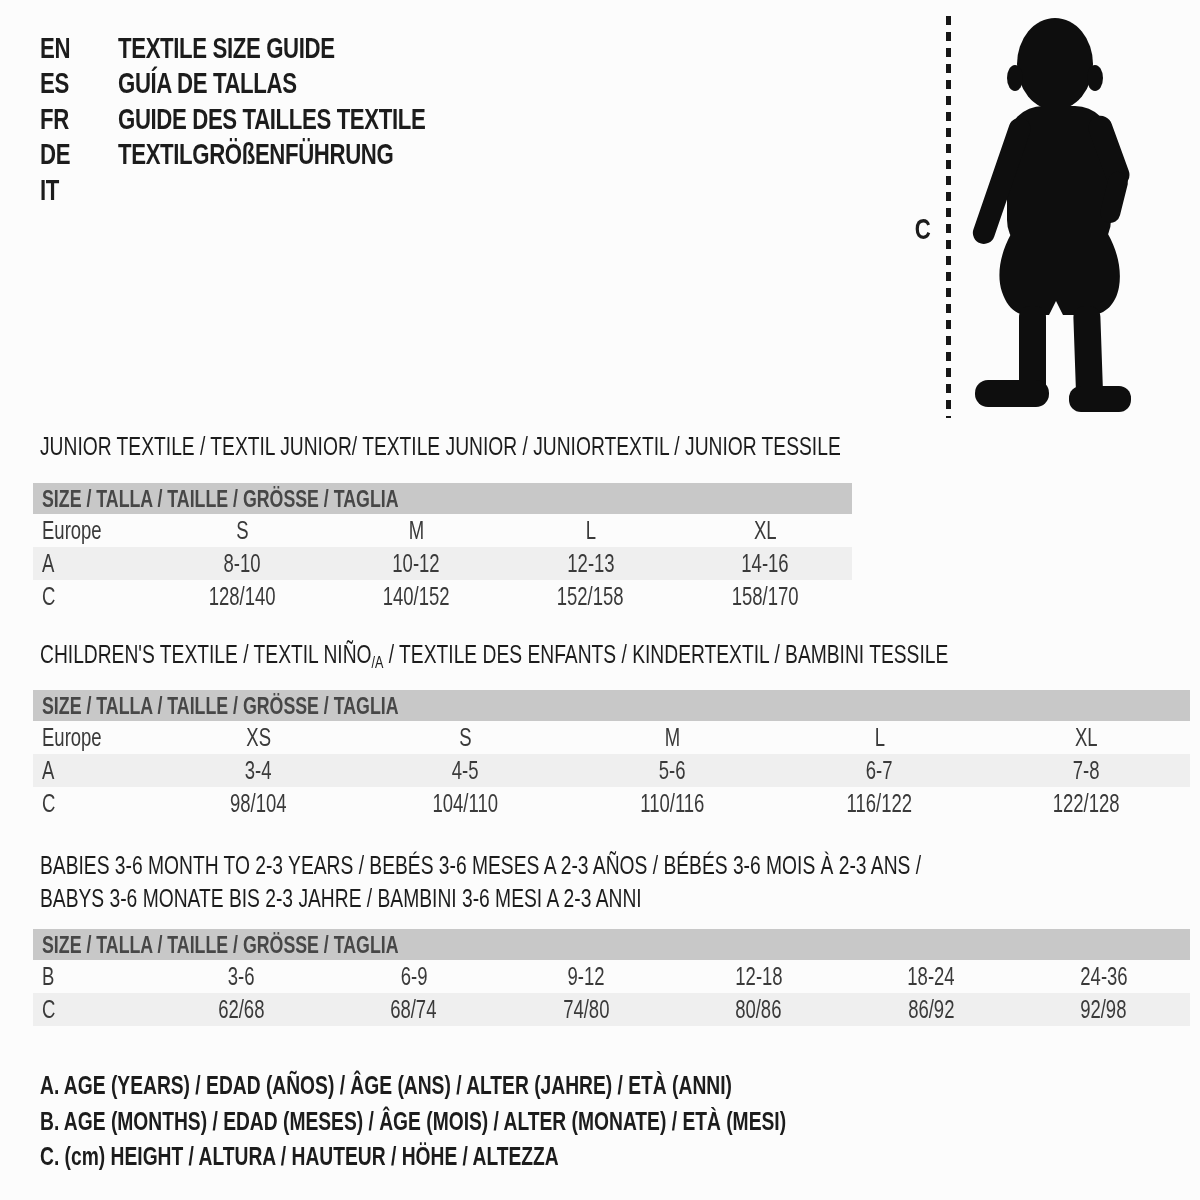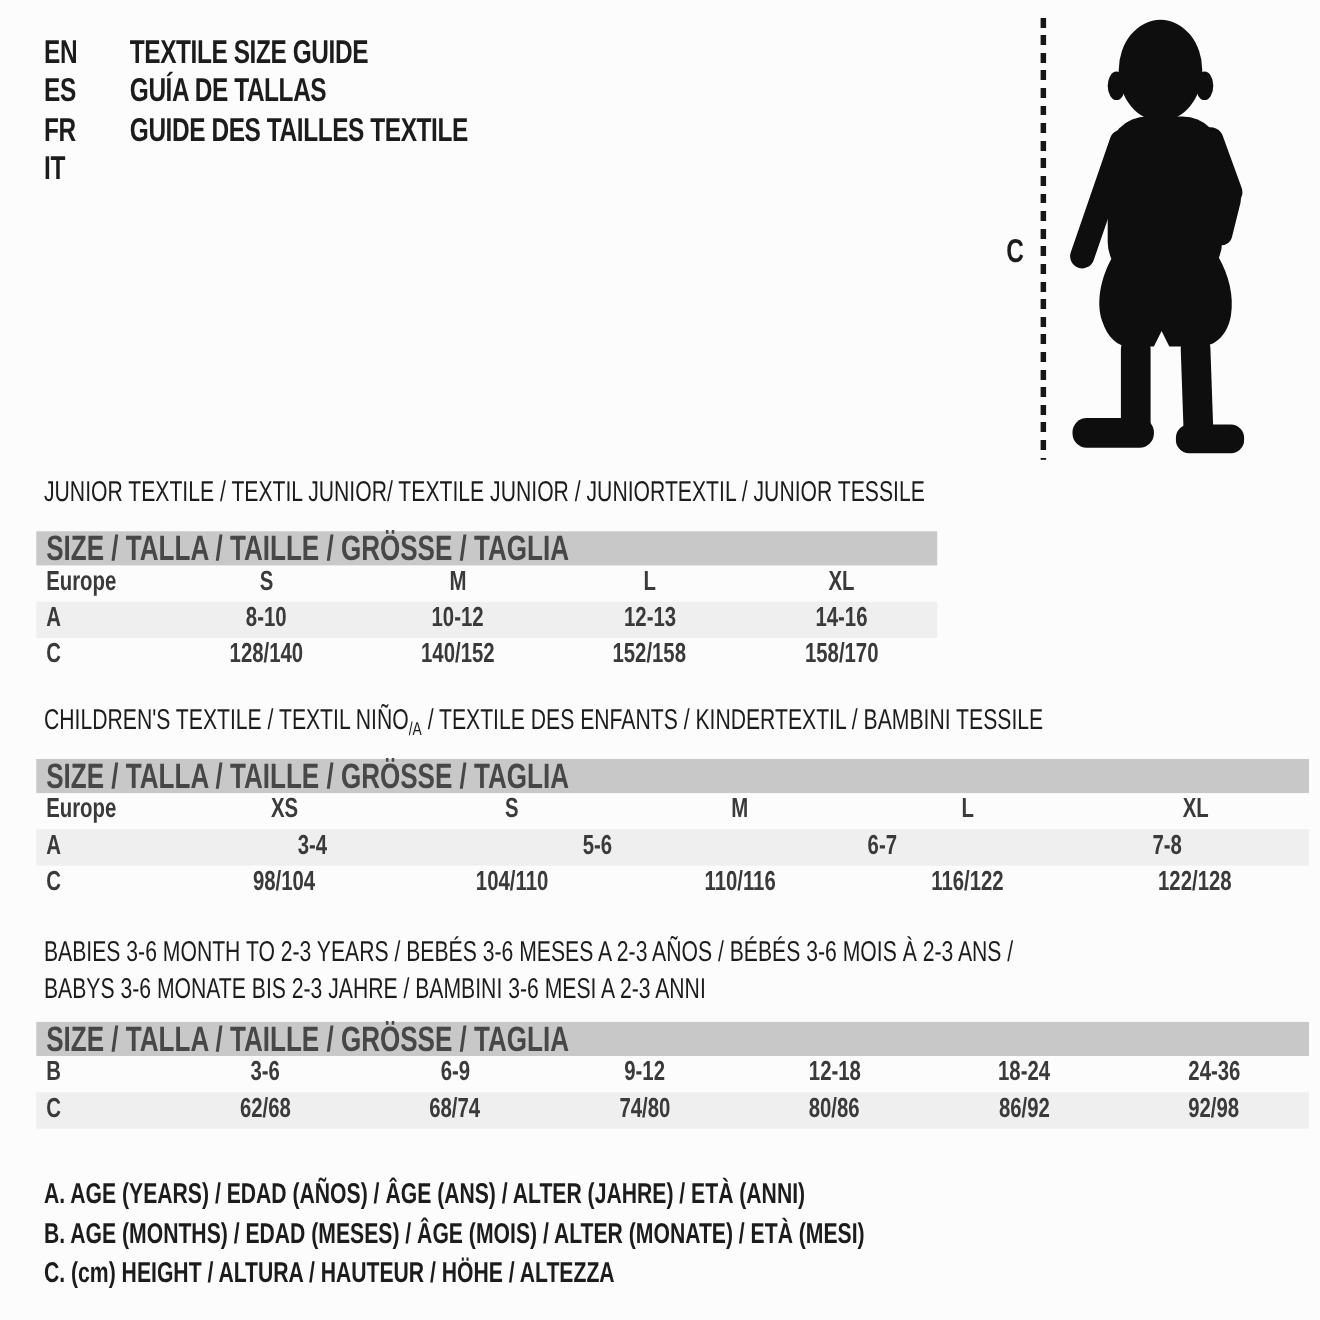--- a/index.html
+++ b/index.html
@@ -49,23 +49,23 @@
   .subp{font-size:17px;vertical-align:-5px;}
 
   
   .size-table{position:absolute;left:33px;}
   #junior-table{top:483px;width:819px;}
   #children-table{top:690px;width:1157px;}
   #babies-table{top:929px;width:1157px;}
   .size-bar{
     height:31px;background:var(--size_bar_bg);color:var(--size_bar_text);
     display:flex;align-items:center;padding-left:9px;
-    font-weight:700;font-size:32px;
-  }
-  .t-row{height:33px;display:flex;align-items:flex-start;font-weight:700;font-size:25px;color:var(--table_text);}
+    font-weight:700;font-size:24px;
+  }
+  .t-row{height:33px;display:flex;align-items:center;font-weight:400;font-size:25px;color:var(--table_text);}
   .t-row.shaded{background:var(--row_shaded_bg);}
   .t-label{width:122px;flex:0 0 122px;padding-left:9px;}
   .t-cell{flex:1;text-align:center;}
 
   
   .legend{position:absolute;left:40px;top:1068px;font-weight:700;font-size:26px;line-height:35.5px;}
   .legend-line{display:block;height:35.5px;}
 </style>
 </head>
 <body>
@@ -77,20 +77,24 @@
       <span class="lang-code"><span class="cond">EN</span></span>
       <span class="lang-title"><span class="cond">TEXTILE SIZE GUIDE</span></span>
     </div>
     <div class="lang-row">
       <span class="lang-code"><span class="cond">ES</span></span>
       <span class="lang-title"><span class="cond">GUÍA DE TALLAS</span></span>
     </div>
     <div class="lang-row">
       <span class="lang-code"><span class="cond">FR</span></span>
       <span class="lang-title"><span class="cond">GUIDE DES TAILLES TEXTILE</span></span>
+    </div>
+    <div class="lang-row">
+      <span class="lang-code"><span class="cond">DE</span></span>
+      <span class="lang-title"><span class="cond">TEXTILGRÖßENFÜHRUNG</span></span>
     </div>
     <div class="lang-row">
       <span class="lang-code"><span class="cond">IT</span></span>
     </div>
   </div>
 
   <div class="height-line"></div>
   <div class="height-label"><span class="cond cond-c">C</span></div>
   <svg class="toddler" viewBox="0 0 178 404" aria-hidden="true">
     <ellipse cx="92" cy="50" rx="38" ry="46"></ellipse>
@@ -148,20 +152,21 @@
       <div class="t-label"><span class="cond">Europe</span></div>
       <div class="t-cell"><span class="cond cond-c">XS</span></div>
       <div class="t-cell"><span class="cond cond-c">S</span></div>
       <div class="t-cell"><span class="cond cond-c">M</span></div>
       <div class="t-cell"><span class="cond cond-c">L</span></div>
       <div class="t-cell"><span class="cond cond-c">XL</span></div>
     </div>
     <div class="t-row shaded">
       <div class="t-label"><span class="cond">A</span></div>
       <div class="t-cell"><span class="cond cond-c">3-4</span></div>
+      <div class="t-cell"><span class="cond cond-c">4-5</span></div>
       <div class="t-cell"><span class="cond cond-c">5-6</span></div>
       <div class="t-cell"><span class="cond cond-c">6-7</span></div>
       <div class="t-cell"><span class="cond cond-c">7-8</span></div>
     </div>
     <div class="t-row">
       <div class="t-label"><span class="cond">C</span></div>
       <div class="t-cell"><span class="cond cond-c">98/104</span></div>
       <div class="t-cell"><span class="cond cond-c">104/110</span></div>
       <div class="t-cell"><span class="cond cond-c">110/116</span></div>
       <div class="t-cell"><span class="cond cond-c">116/122</span></div>

